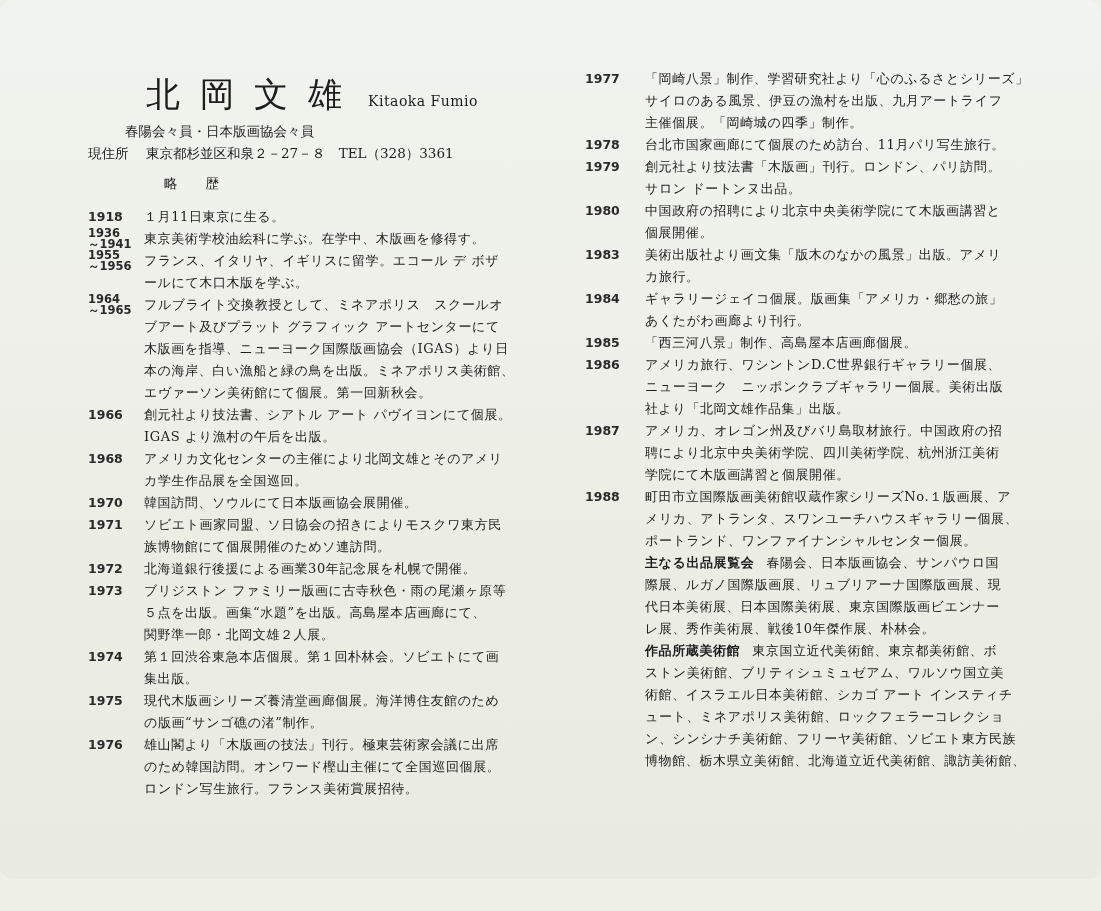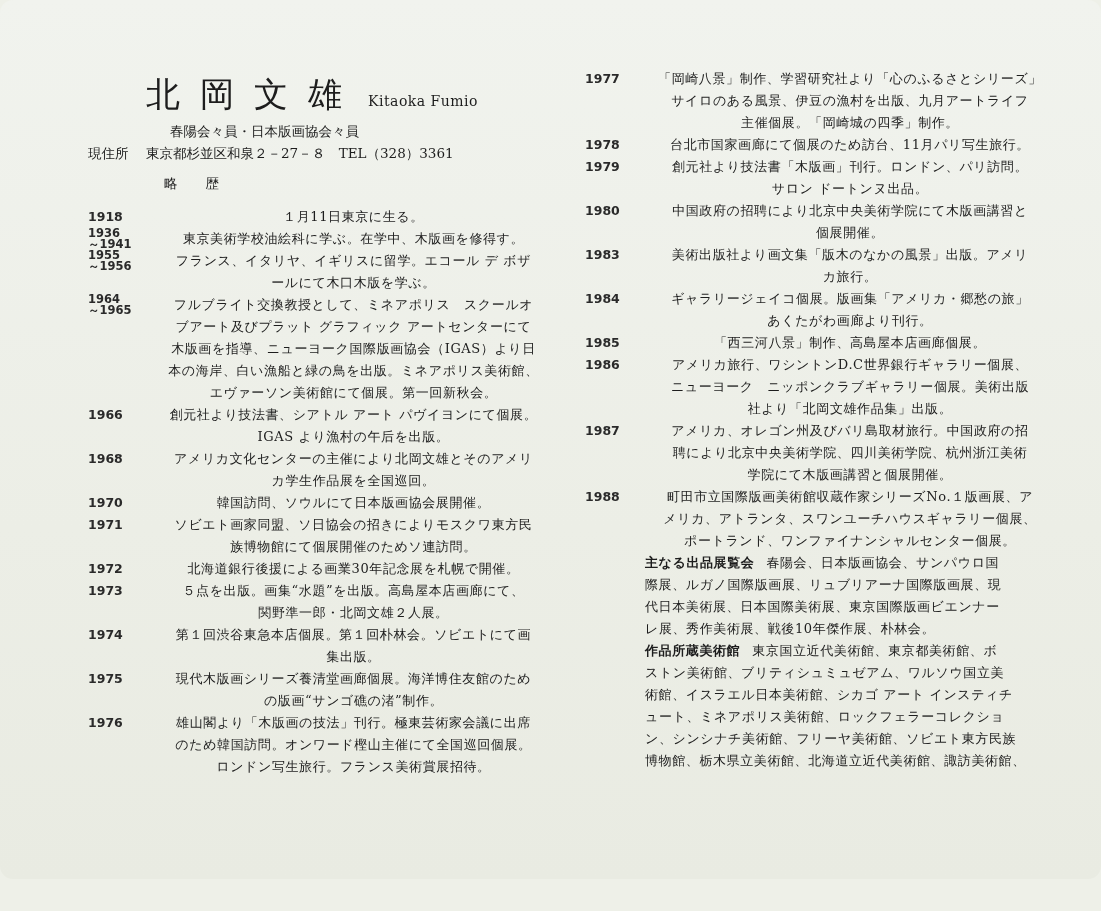--- a/index.html
+++ b/index.html
@@ -45,21 +45,21 @@
     letter-spacing: 20px;
     font-weight: normal;
     line-height: 40px;
   }
   .name-en {
     font-size: 14px;
     margin-left: 6px;
     letter-spacing: 0.5px;
   }
   .membership {
-    margin-left: 82px;
+    margin-left: 37px;
     font-size: 13.5px;
     line-height: 22px;
     margin-top: 0px;
   }
   .address-row {
     display: flex;
     font-size: 13.5px;
     line-height: 22px;
   }
   .address-label {
@@ -90,21 +90,20 @@
     font-size: 11.5px;
     line-height: 11px;
     padding-top: 0px;
   }
   .year.range span {
     display: block;
   }
   .desc {
     flex: 1;
     letter-spacing: 0.6px;
-    text-align: center;
   }
   .desc .line {
     display: block;
     white-space: nowrap;
   }
   .right-col .entry .year { width: 60px; }
   .block-section {
     margin-left: 60px;
     font-size: 13px;
     line-height: 22px;
@@ -206,20 +205,21 @@
         </div>
         <div class="entry">
           <div class="year">1972</div>
           <div class="desc">
             <span class="line">北海道銀行後援による画業30年記念展を札幌で開催。</span>
           </div>
         </div>
         <div class="entry">
           <div class="year">1973</div>
           <div class="desc">
+            <span class="line">ブリジストン ファミリー版画に古寺秋色・雨の尾瀬ヶ原等</span>
             <span class="line">５点を出版。画集“水題”を出版。高島屋本店画廊にて、</span>
             <span class="line">関野準一郎・北岡文雄２人展。</span>
           </div>
         </div>
         <div class="entry">
           <div class="year">1974</div>
           <div class="desc">
             <span class="line">第１回渋谷東急本店個展。第１回朴林会。ソビエトにて画</span>
             <span class="line">集出版。</span>
           </div>

